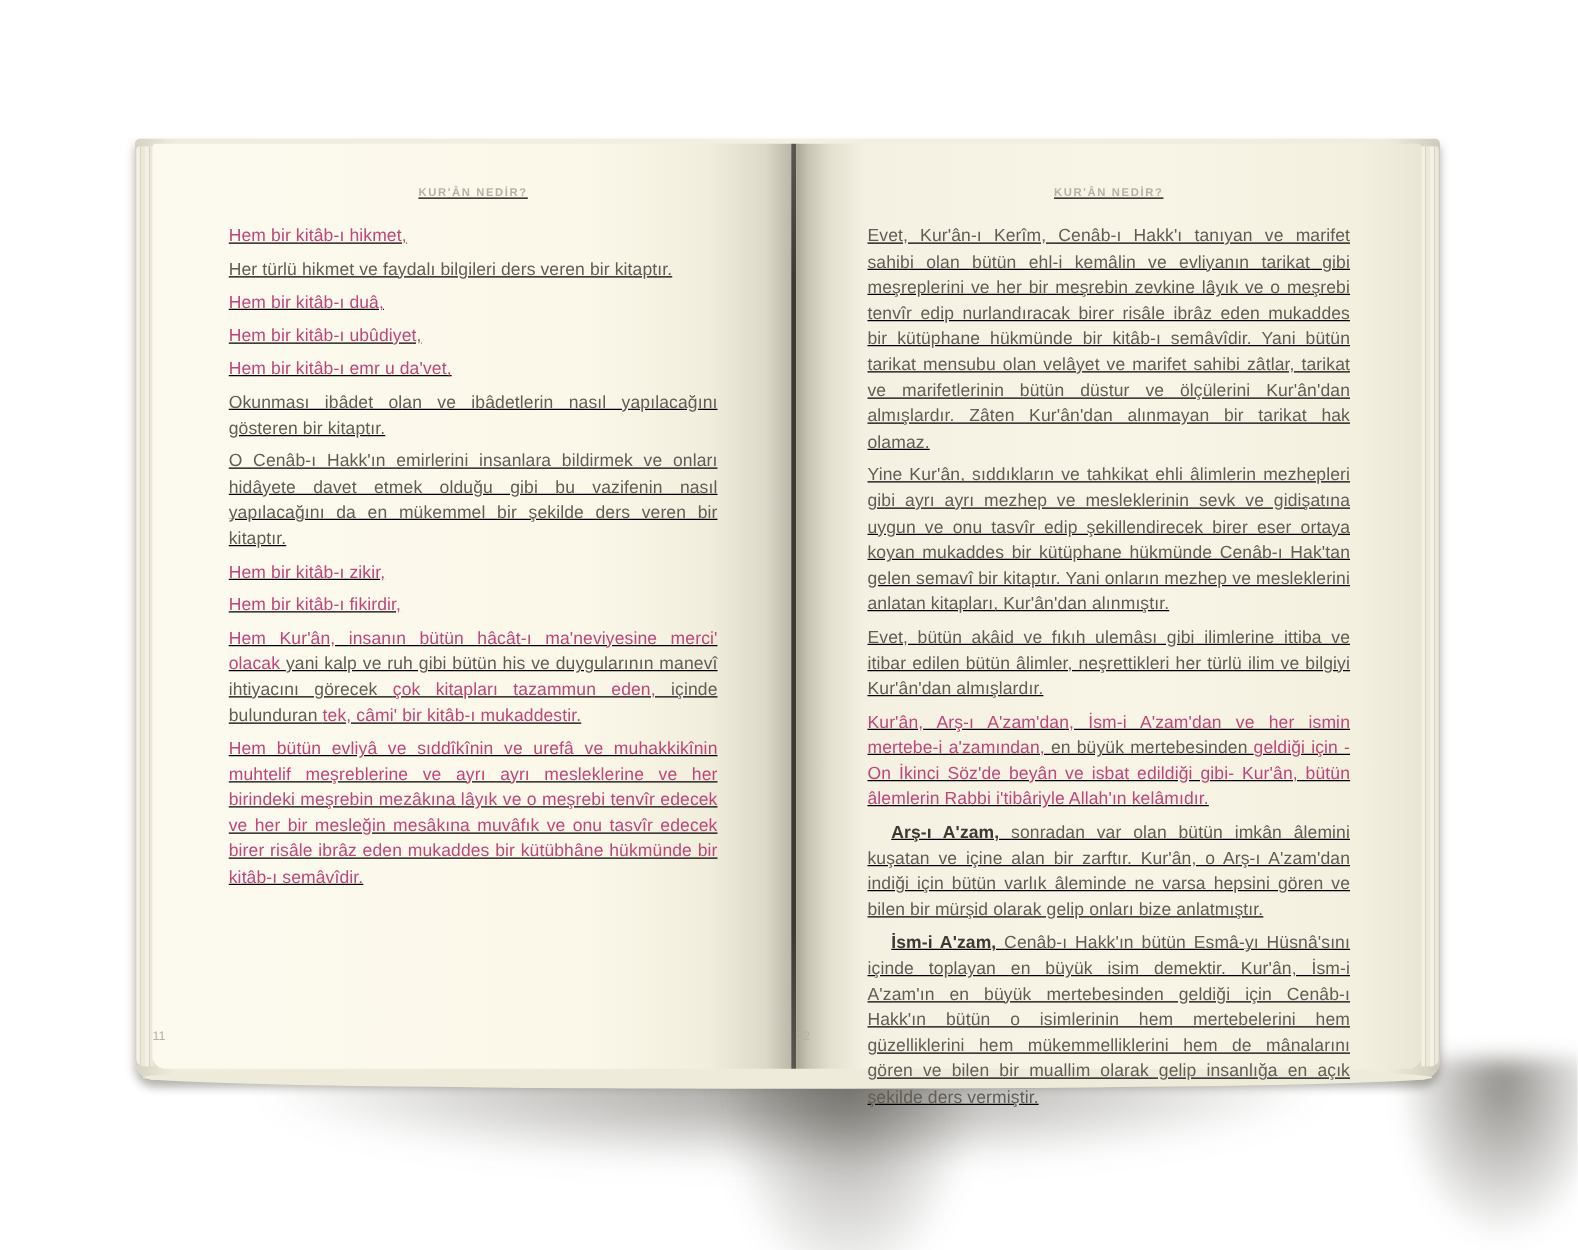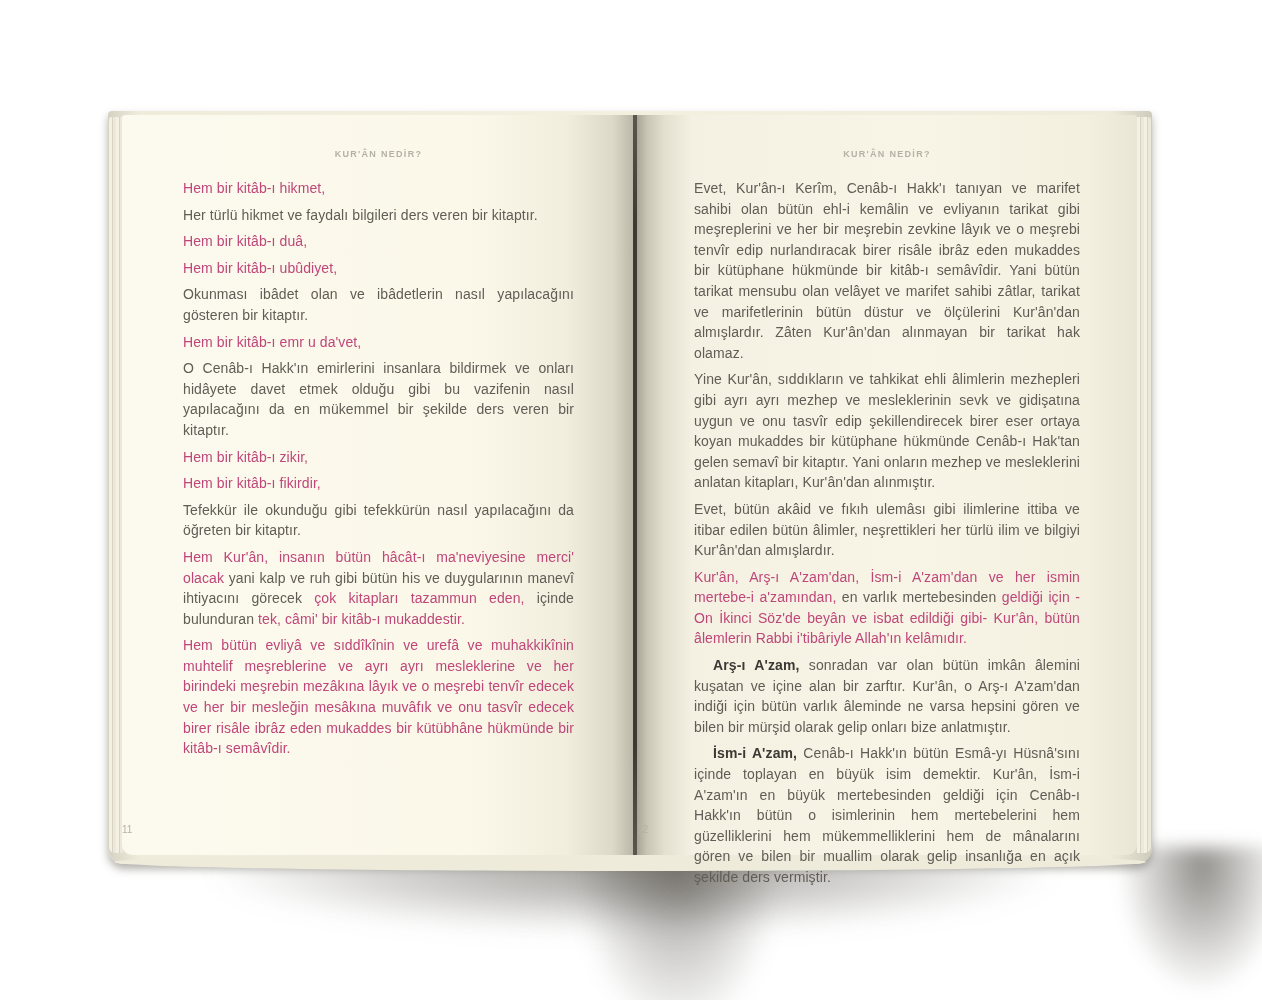--- a/index.html
+++ b/index.html
@@ -41,21 +41,21 @@
     background:linear-gradient(to right,#fcfaef 0%,#fbf8e9 68%,#f1eede 87%,#ddd9c9 96%,#bcb8a9 100%); }
   .page-left::after  { background:#f4f1e1; }
   .page-right { left:529px; width:500px; border-radius:0 3px 10px 0;
     background:linear-gradient(to right,#a9a596 0%,#c9c5b5 2%,#e4e0d0 5.5%,#f4f1e2 11%,#f8f5e6 55%,#f3f0e0 90%,#e9e6d6 100%); }
   .page-right::after { background:#f4f1e1; }
 
   .spine { position:absolute; left:525px; top:8px; width:4px; height:740px;
     background:linear-gradient(to bottom,#5b574e,#3d3a33 15%,#3d3a33 85%,#5b574e); }
 
   
-  .content { position:relative; width:100%; height:100%; padding:34px 59px 0 61px; }
+  .content { position:relative; width:100%; height:100%; padding:34px 59px 0 61px;text-decoration:underline; }
   .page-right .content { padding:34px 57px 0 57px; }
 
   .running-header { text-align:center; font-size:9px; letter-spacing:1.3px;
     color:#b5b1a5; margin-bottom:19px; font-weight:bold; }
 
   .blocks p.block { font-size:14px; line-height:20.6px; text-align:justify;
     color:#615c55; margin:0 0 6px 0; letter-spacing:0.1px; }
   .seg-body { color:#615c55; }
   .seg-pink { color:#bf4679; }
   .seg-bold { color:#3c3833; font-weight:bold;margin-left:19px; }
@@ -78,43 +78,42 @@
     <div class="edge-strips right"></div>
 
     <div class="page page-left">
       <div class="content">
         <div class="running-header">KUR'ÂN NEDİR?</div>
         <div class="blocks">
             <p class="block"><span class="seg-pink">Hem bir kitâb-ı hikmet,</span></p>
             <p class="block"><span class="seg-body">Her türlü hikmet ve faydalı bilgileri ders veren bir kitaptır.</span></p>
             <p class="block"><span class="seg-pink">Hem bir kitâb-ı duâ,</span></p>
             <p class="block"><span class="seg-pink">Hem bir kitâb-ı ubûdiyet,</span></p>
+            <p class="block"><span class="seg-pink">Hem bir kitâb-ı emr u da'vet,</span></p>
             <p class="block"><span class="seg-body">Okunması ibâdet olan ve ibâdetlerin nasıl yapılacağını gösteren bir kitaptır.</span></p>
-            <p class="block"><span class="seg-pink">Hem bir kitâb-ı emr u da'vet,</span></p>
             <p class="block"><span class="seg-body">O Cenâb-ı Hakk'ın emirlerini insanlara bildirmek ve onları hidâyete davet etmek olduğu gibi bu vazifenin nasıl yapılacağını da en mükemmel bir şekilde ders veren bir kitaptır.</span></p>
             <p class="block"><span class="seg-pink">Hem bir kitâb-ı zikir,</span></p>
             <p class="block"><span class="seg-pink">Hem bir kitâb-ı fikirdir,</span></p>
-            <p class="block"><span class="seg-body">Tefekkür ile okunduğu gibi tefekkürün nasıl yapılacağını da öğreten bir kitaptır.</span></p>
             <p class="block"><span class="seg-pink">Hem Kur'ân, insanın bütün hâcât-ı ma'neviyesine merci' olacak </span><span class="seg-body">yani kalp ve ruh gibi bütün his ve duygularının manevî ihtiyacını görecek </span><span class="seg-pink">çok kitapları tazammun eden, </span><span class="seg-body">içinde bulunduran </span><span class="seg-pink">tek, câmi' bir kitâb-ı mukaddestir.</span></p>
             <p class="block"><span class="seg-pink">Hem bütün evliyâ ve sıddîkînin ve urefâ ve muhakkikînin muhtelif meşreblerine ve ayrı ayrı mesleklerine ve her birindeki meşrebin mezâkına lâyık ve o meşrebi tenvîr edecek ve her bir mesleğin mesâkına muvâfık ve onu tasvîr edecek birer risâle ibrâz eden mukaddes bir kütübhâne hükmünde bir kitâb-ı semâvîdir.</span></p>
           </div>
         <div class="page-number">11</div>
       </div>
     </div>
 
     <div class="spine"></div>
 
     <div class="page page-right">
       <div class="content">
         <div class="running-header">KUR'ÂN NEDİR?</div>
         <div class="blocks">
             <p class="block"><span class="seg-body">Evet, Kur'ân-ı Kerîm, Cenâb-ı Hakk'ı tanıyan ve marifet sahibi olan bütün ehl-i kemâlin ve evliyanın tarikat gibi meşreplerini ve her bir meşrebin zevkine lâyık ve o meşrebi tenvîr edip nurlandıracak birer risâle ibrâz eden mukaddes bir kütüphane hükmünde bir kitâb-ı semâvîdir. Yani bütün tarikat mensubu olan velâyet ve marifet sahibi zâtlar, tarikat ve marifetlerinin bütün düstur ve ölçülerini Kur'ân'dan almışlardır. Zâten Kur'ân'dan alınmayan bir tarikat hak olamaz.</span></p>
             <p class="block"><span class="seg-body">Yine Kur'ân, sıddıkların ve tahkikat ehli âlimlerin mezhepleri gibi ayrı ayrı mezhep ve mesleklerinin sevk ve gidişatına uygun ve onu tasvîr edip şekillendirecek birer eser ortaya koyan mukaddes bir kütüphane hükmünde Cenâb-ı Hak'tan gelen semavî bir kitaptır. Yani onların mezhep ve mesleklerini anlatan kitapları, Kur'ân'dan alınmıştır.</span></p>
             <p class="block"><span class="seg-body">Evet, bütün akâid ve fıkıh ulemâsı gibi ilimlerine ittiba ve itibar edilen bütün âlimler, neşrettikleri her türlü ilim ve bilgiyi Kur'ân'dan almışlardır.</span></p>
-            <p class="block"><span class="seg-pink">Kur'ân, Arş-ı A'zam'dan, İsm-i A'zam'dan ve her ismin mertebe-i a'zamından, </span><span class="seg-body">en varlık mertebesinden </span><span class="seg-pink">geldiği için -On İkinci Söz'de beyân ve isbat edildiği gibi- Kur'ân, bütün âlemlerin Rabbi i'tibâriyle Allah'ın kelâmıdır.</span></p>
+            <p class="block"><span class="seg-pink">Kur'ân, Arş-ı A'zam'dan, İsm-i A'zam'dan ve her ismin mertebe-i a'zamından, </span><span class="seg-body">en büyük mertebesinden </span><span class="seg-pink">geldiği için -On İkinci Söz'de beyân ve isbat edildiği gibi- Kur'ân, bütün âlemlerin Rabbi i'tibâriyle Allah'ın kelâmıdır.</span></p>
             <p class="block"><span class="seg-bold">Arş-ı A'zam, </span><span class="seg-body">sonradan var olan bütün imkân âlemini kuşatan ve içine alan bir zarftır. Kur'ân, o Arş-ı A'zam'dan indiği için bütün varlık âleminde ne varsa hepsini gören ve bilen bir mürşid olarak gelip onları bize anlatmıştır.</span></p>
             <p class="block"><span class="seg-bold">İsm-i A'zam, </span><span class="seg-body">Cenâb-ı Hakk'ın bütün Esmâ-yı Hüsnâ'sını içinde toplayan en büyük isim demektir. Kur'ân, İsm-i A'zam'ın en büyük mertebesinden geldiği için Cenâb-ı Hakk'ın bütün o isimlerinin hem mertebelerini hem güzelliklerini hem mükemmelliklerini hem de mânalarını gören ve bilen bir muallim olarak gelip insanlığa en açık şekilde ders vermiştir.</span></p>
           </div>
         <div class="page-number">12</div>
       </div>
     </div>
 
   </div>
 </div>
 

